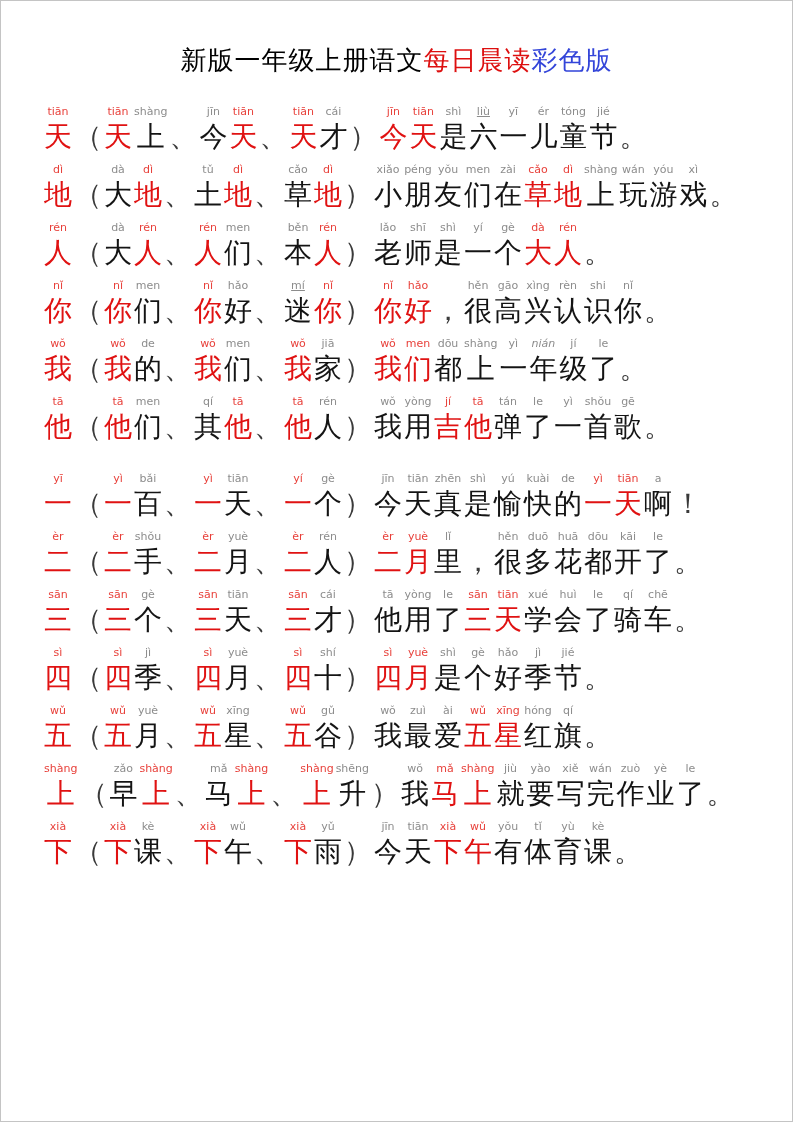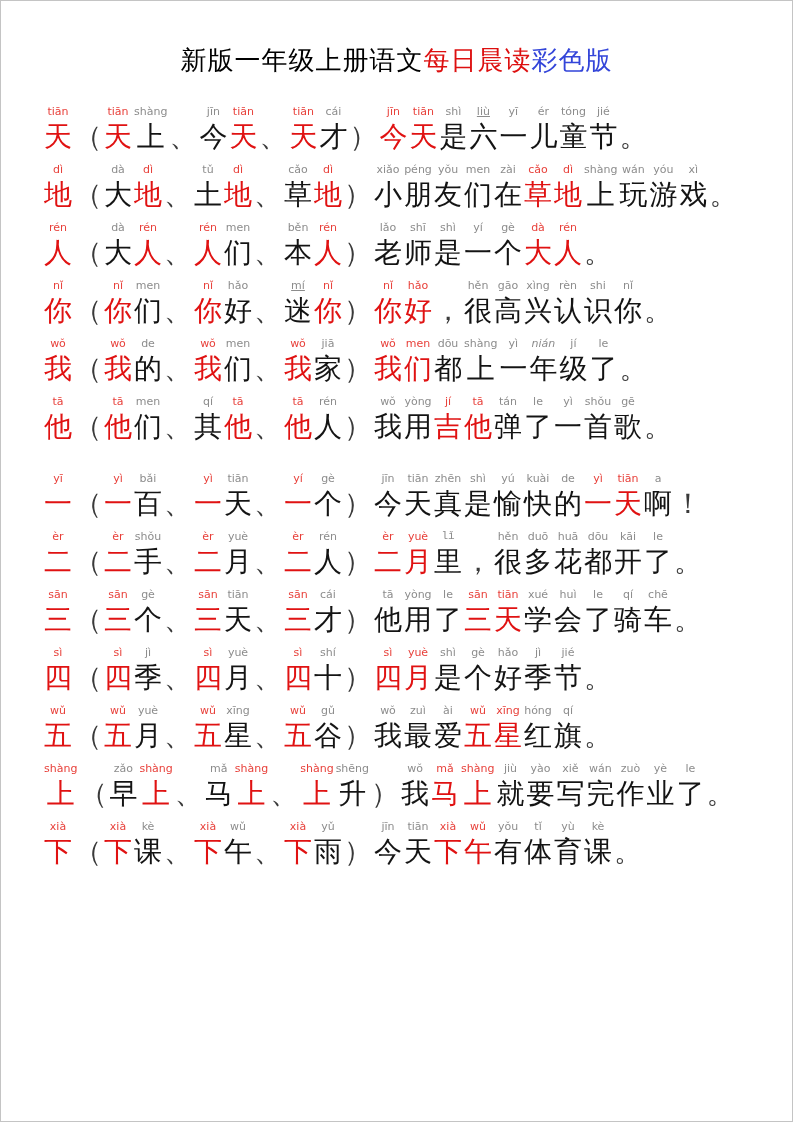--- a/index.html
+++ b/index.html
@@ -547,21 +547,21 @@
           </span><span class="tok p">
             <span class="py" style="color: rgb(140, 140, 140);"></span>
             <span class="zi" style="color: rgb(58, 58, 58);">）</span>
           </span><span class="tok r">
             <span class="py" style="color: rgb(232, 64, 58);">èr</span>
             <span class="zi" style="color: rgb(224, 18, 18);">二</span>
           </span><span class="tok r">
             <span class="py" style="color: rgb(232, 64, 58);">yuè</span>
             <span class="zi" style="color: rgb(224, 18, 18);">月</span>
           </span><span class="tok k">
-            <span class="py" style="color: rgb(140, 140, 140); font-family: Liberation Mono, monospace;">lǐ</span>
+            <span class="py" style="color: rgb(140, 140, 140);">lǐ</span>
             <span class="zi" style="color: rgb(20, 20, 20);">里</span>
           </span><span class="tok p">
             <span class="py" style="color: rgb(140, 140, 140);"></span>
             <span class="zi" style="color: rgb(58, 58, 58);">，</span>
           </span><span class="tok k">
             <span class="py" style="color: rgb(140, 140, 140);">hěn</span>
             <span class="zi" style="color: rgb(20, 20, 20);">很</span>
           </span><span class="tok k">
             <span class="py" style="color: rgb(140, 140, 140);">duō</span>
             <span class="zi" style="color: rgb(20, 20, 20);">多</span>

